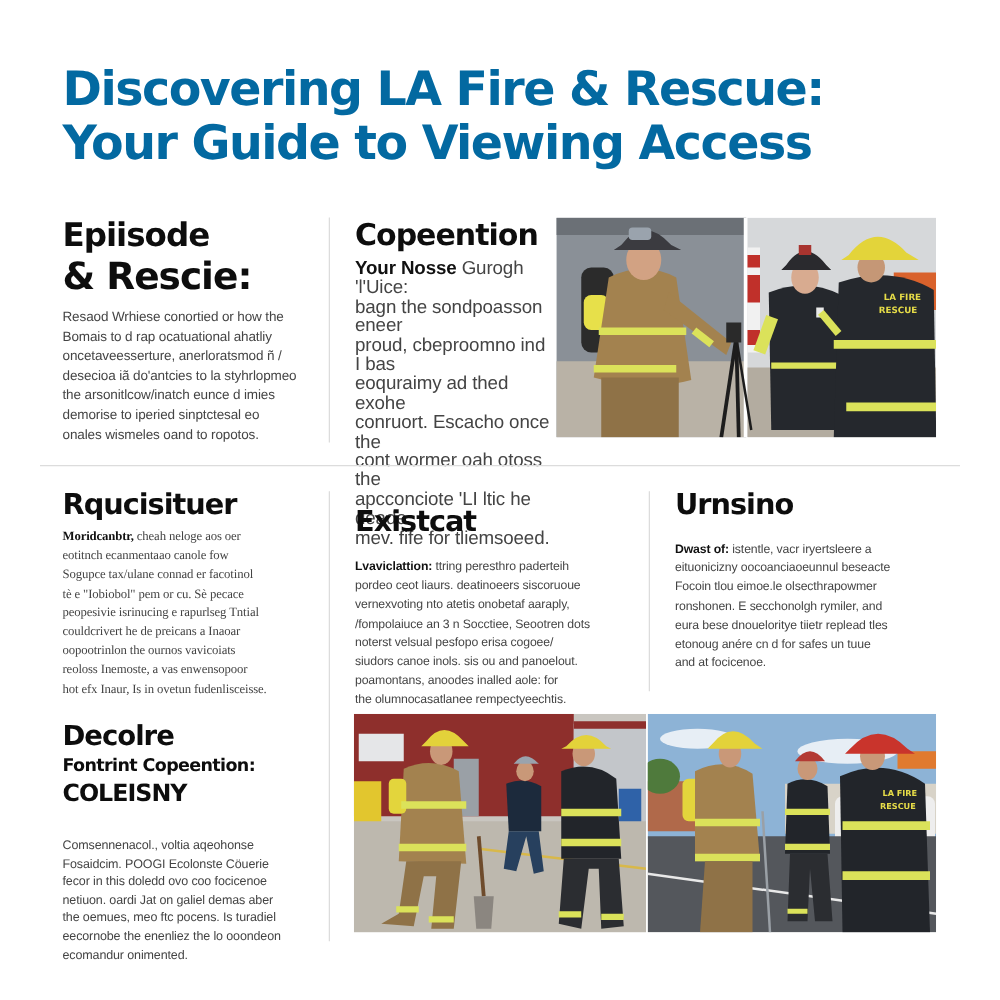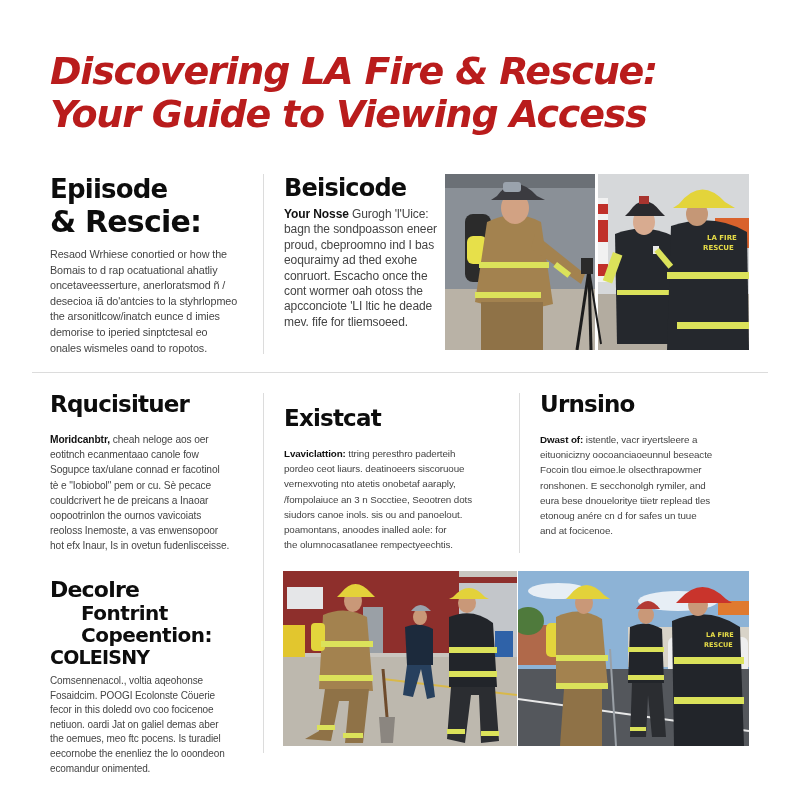--- a/index.html
+++ b/index.html
@@ -2,21 +2,21 @@
 <html><head>
   <meta charset="utf-8">
   <style>
     * { box-sizing: border-box; margin: 0; padding: 0; }
     html, body { width: 800px; height: 800px; background: #ffffff; overflow: hidden; }
     body { font-family: "Liberation Sans", "DejaVu Sans", sans-serif; color: #111; position: relative; }
 
     .title {
       position: absolute; left: 50px; top: 50px; width: 720px;
       font-family: "DejaVu Sans", sans-serif; font-weight: bold;
-      font-size: 38px; line-height: 43px; letter-spacing: -1.2px; color: #b91c1c; font-style: italic;
+      font-size: 38px; line-height: 43px; letter-spacing: -1.2px; color: #0369a1;
     }
 
     .col { position: absolute; }
     .h-big {
       font-family: "DejaVu Sans", sans-serif; font-weight: bold; color: #0d0d0d;
       letter-spacing: -0.8px;
     }
     .body-text {
       font-size: 11.2px; line-height: 16.8px; color: #444; letter-spacing: -0.1px;
     }
@@ -49,23 +49,23 @@
     <div>the arsonitlcow/inatch eunce d imies</div>
     <div>demorise to iperied sinptctesal eo</div>
     <div>onales wismeles oand to ropotos.</div>
   </div>
 </div>
 
 <div class="vdiv" style="left:263px; top:174px; height:180px;"></div>
 
 <div class="col" style="left:284px; top:174px; width:160px;">
   <div class="h-big" style="font-size:24px; line-height:29px;">
-    <div>Beisicode</div>
-  </div>
-  <div class="body-text" style="margin-top:4px; font-size:12px; line-height:15.4px;">
+    <div>Copeention</div>
+  </div>
+  <div class="body-text" style="margin-top:4px; font-size:15px; line-height:15.4px;">
     <div><span class="lead">Your Nosse</span><span> Gurogh 'l'Uice:</span></div>
     <div>bagn the sondpoasson eneer</div>
     <div>proud, cbeproomno ind I bas</div>
     <div>eoquraimy ad thed exohe</div>
     <div>conruort. Escacho once the</div>
     <div>cont wormer oah otoss the</div>
     <div>apcconciote 'LI ltic he deade</div>
     <div>mev. fife for tliemsoeed.</div>
   </div>
 </div>
@@ -120,41 +120,43 @@
     <text x="258" y="76" font-family="DejaVu Sans, sans-serif" font-size="7" font-weight="bold" fill="#e6dc48">RESCUE</text>
     <ellipse cx="252" cy="40" rx="11" ry="12" fill="#c59776"></ellipse>
     <path d="M234 30 Q256 2 280 28 L290 34 L228 34 Z" fill="#e3d43a"></path>
   </svg>
 </div>
 
 <div class="hdiv" style="left:32px; top:372px; width:736px;"></div>
 
 <div class="col" style="left:50px; top:390px; width:205px;">
   <div class="h-big" style="font-size:23px; line-height:28px;">Rqucisituer</div>
-  <div class="body-text" style="margin-top:14px; font-size:10.2px; line-height:15.2px;">
+  <div class="body-text" style="margin-top:4px; font-size:10.2px; line-height:15.2px;font-family:Liberation Serif, serif;">
     <div><span class="lead">Moridcanbtr,</span><span> cheah neloge aos oer</span></div>
     <div>eotitnch ecanmentaao canole fow</div>
     <div>Sogupce tax/ulane connad er facotinol</div>
     <div>tè e "Iobiobol" pem or cu. Sè pecace</div>
+    <div>peopesivie isrinucing e rapurlseg Tntial</div>
     <div>couldcrivert he de preicans a Inaoar</div>
     <div>oopootrinlon the ournos vavicoiats</div>
     <div>reoloss Inemoste, a vas enwensopoor</div>
     <div>hot efx Inaur, Is in ovetun fudenlisceisse.</div>
   </div>
 </div>
 
 <div class="vdiv" style="left:263px; top:393px; height:360px;"></div>
 
 <div class="col" style="left:284px; top:404px; width:228px;">
   <div class="h-big" style="font-size:23px; line-height:28px;">Existcat</div>
   <div class="body-text" style="margin-top:14px; font-size:9.8px; line-height:15.2px;">
     <div><span class="lead">Lvaviclattion:</span><span> ttring peresthro paderteih</span></div>
     <div>pordeo ceot liaurs. deatinoeers siscoruoue</div>
     <div>vernexvoting nto atetis onobetaf aaraply,</div>
     <div>/fompolaiuce an 3 n Socctiee, Seootren dots</div>
+    <div>noterst velsual pesfopo erisa cogoee/</div>
     <div>siudors canoe inols. sis ou and panoelout.</div>
     <div>poamontans, anoodes inalled aole: for</div>
     <div>the olumnocasatlanee rempectyeechtis.</div>
   </div>
 </div>
 
 <div class="vdiv" style="left:519px; top:393px; height:160px;"></div>
 
 <div class="col" style="left:540px; top:390px; width:220px;">
   <div class="h-big" style="font-size:23px; line-height:28px;">Urnsino</div>
@@ -165,24 +167,24 @@
     <div>ronshonen. E secchonolgh rymiler, and</div>
     <div>eura bese dnoueloritye tiietr replead tles</div>
     <div>etonoug anére cn d for safes un tuue</div>
     <div>and at focicenoe.</div>
   </div>
 </div>
 
 <div class="col" style="left:50px; top:578px; width:210px;">
   <div class="h-big">
     <div style="font-size:22px; line-height:24px;">Decolre</div>
-    <div style="font-size:20px; line-height:22px; letter-spacing:-0.5px;margin-left:31px;">Fontrint Copeention:</div>
+    <div style="font-size:14px; line-height:22px; letter-spacing:-0.5px;">Fontrint Copeention:</div>
     <div style="font-size:19px; line-height:22px;">COLEISNY</div>
   </div>
-  <div class="body-text" style="margin-top:6px; font-size:10px; line-height:14.6px;">
+  <div class="body-text" style="margin-top:24px; font-size:10px; line-height:14.6px;">
     <div>Comsennenacol., voltia aqeohonse</div>
     <div>Fosaidcim. POOGI Ecolonste Cöuerie</div>
     <div>fecor in this doledd ovo coo focicenoe</div>
     <div>netiuon. oardi Jat on galiel demas aber</div>
     <div>the oemues, meo ftc pocens. Is turadiel</div>
     <div>eecornobe the enenliez the lo ooondeon</div>
     <div>ecomandur onimented.</div>
   </div>
 </div>
 

